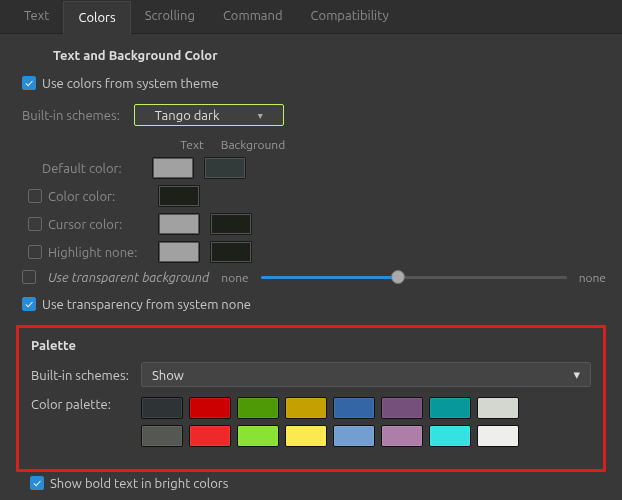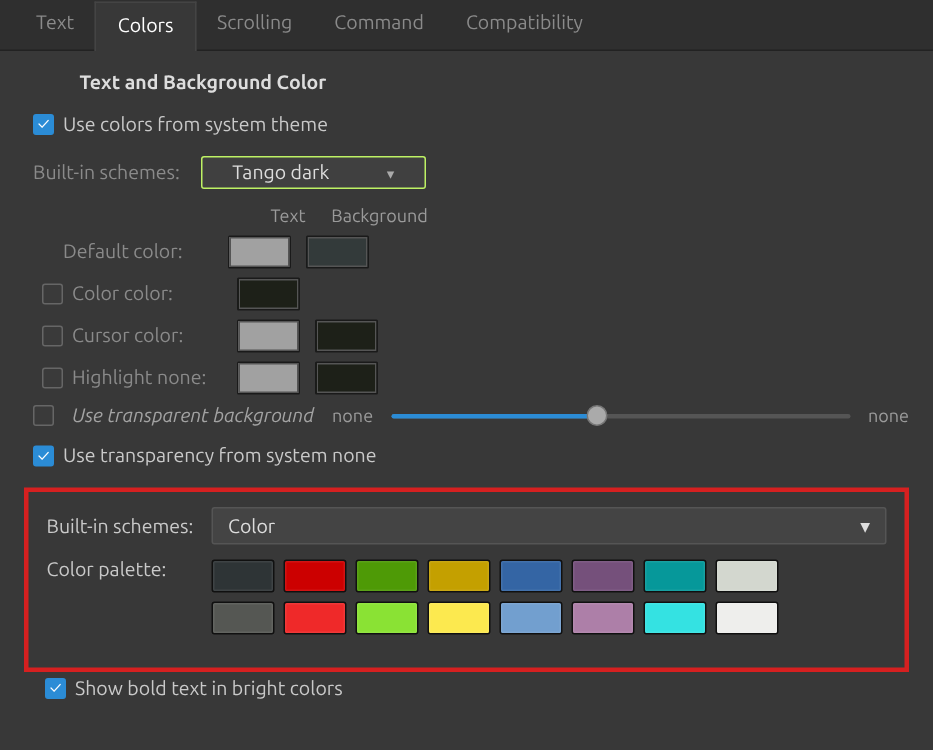--- a/index.html
+++ b/index.html
@@ -189,25 +189,26 @@
     </div>
     <span class="slider-end">none</span>
   </div>
 
   <div class="row indent-1">
     <span class="check checked"></span>
     <span class="label">Use transparency from system none</span>
   </div>
 
   <div class="palette-box">
+    <div class="palette-title">Palette</div>
 
     <div class="p-row">
       <span class="p-lbl">Built-in schemes:</span>
       <div class="p-dd">
-        <span>Color</span>
+        <span>Show</span>
         <span class="caret">▾</span>
       </div>
     </div>
 
     <div class="p-row" style="align-items:flex-start">
       <span class="p-lbl">Color palette:</span>
       <div class="pal-grid">
         <div class="pal-line" id="pal1">
             <div class="pal" style="background: rgb(46, 52, 54);"></div>
             <div class="pal" style="background: rgb(204, 0, 0);"></div>

